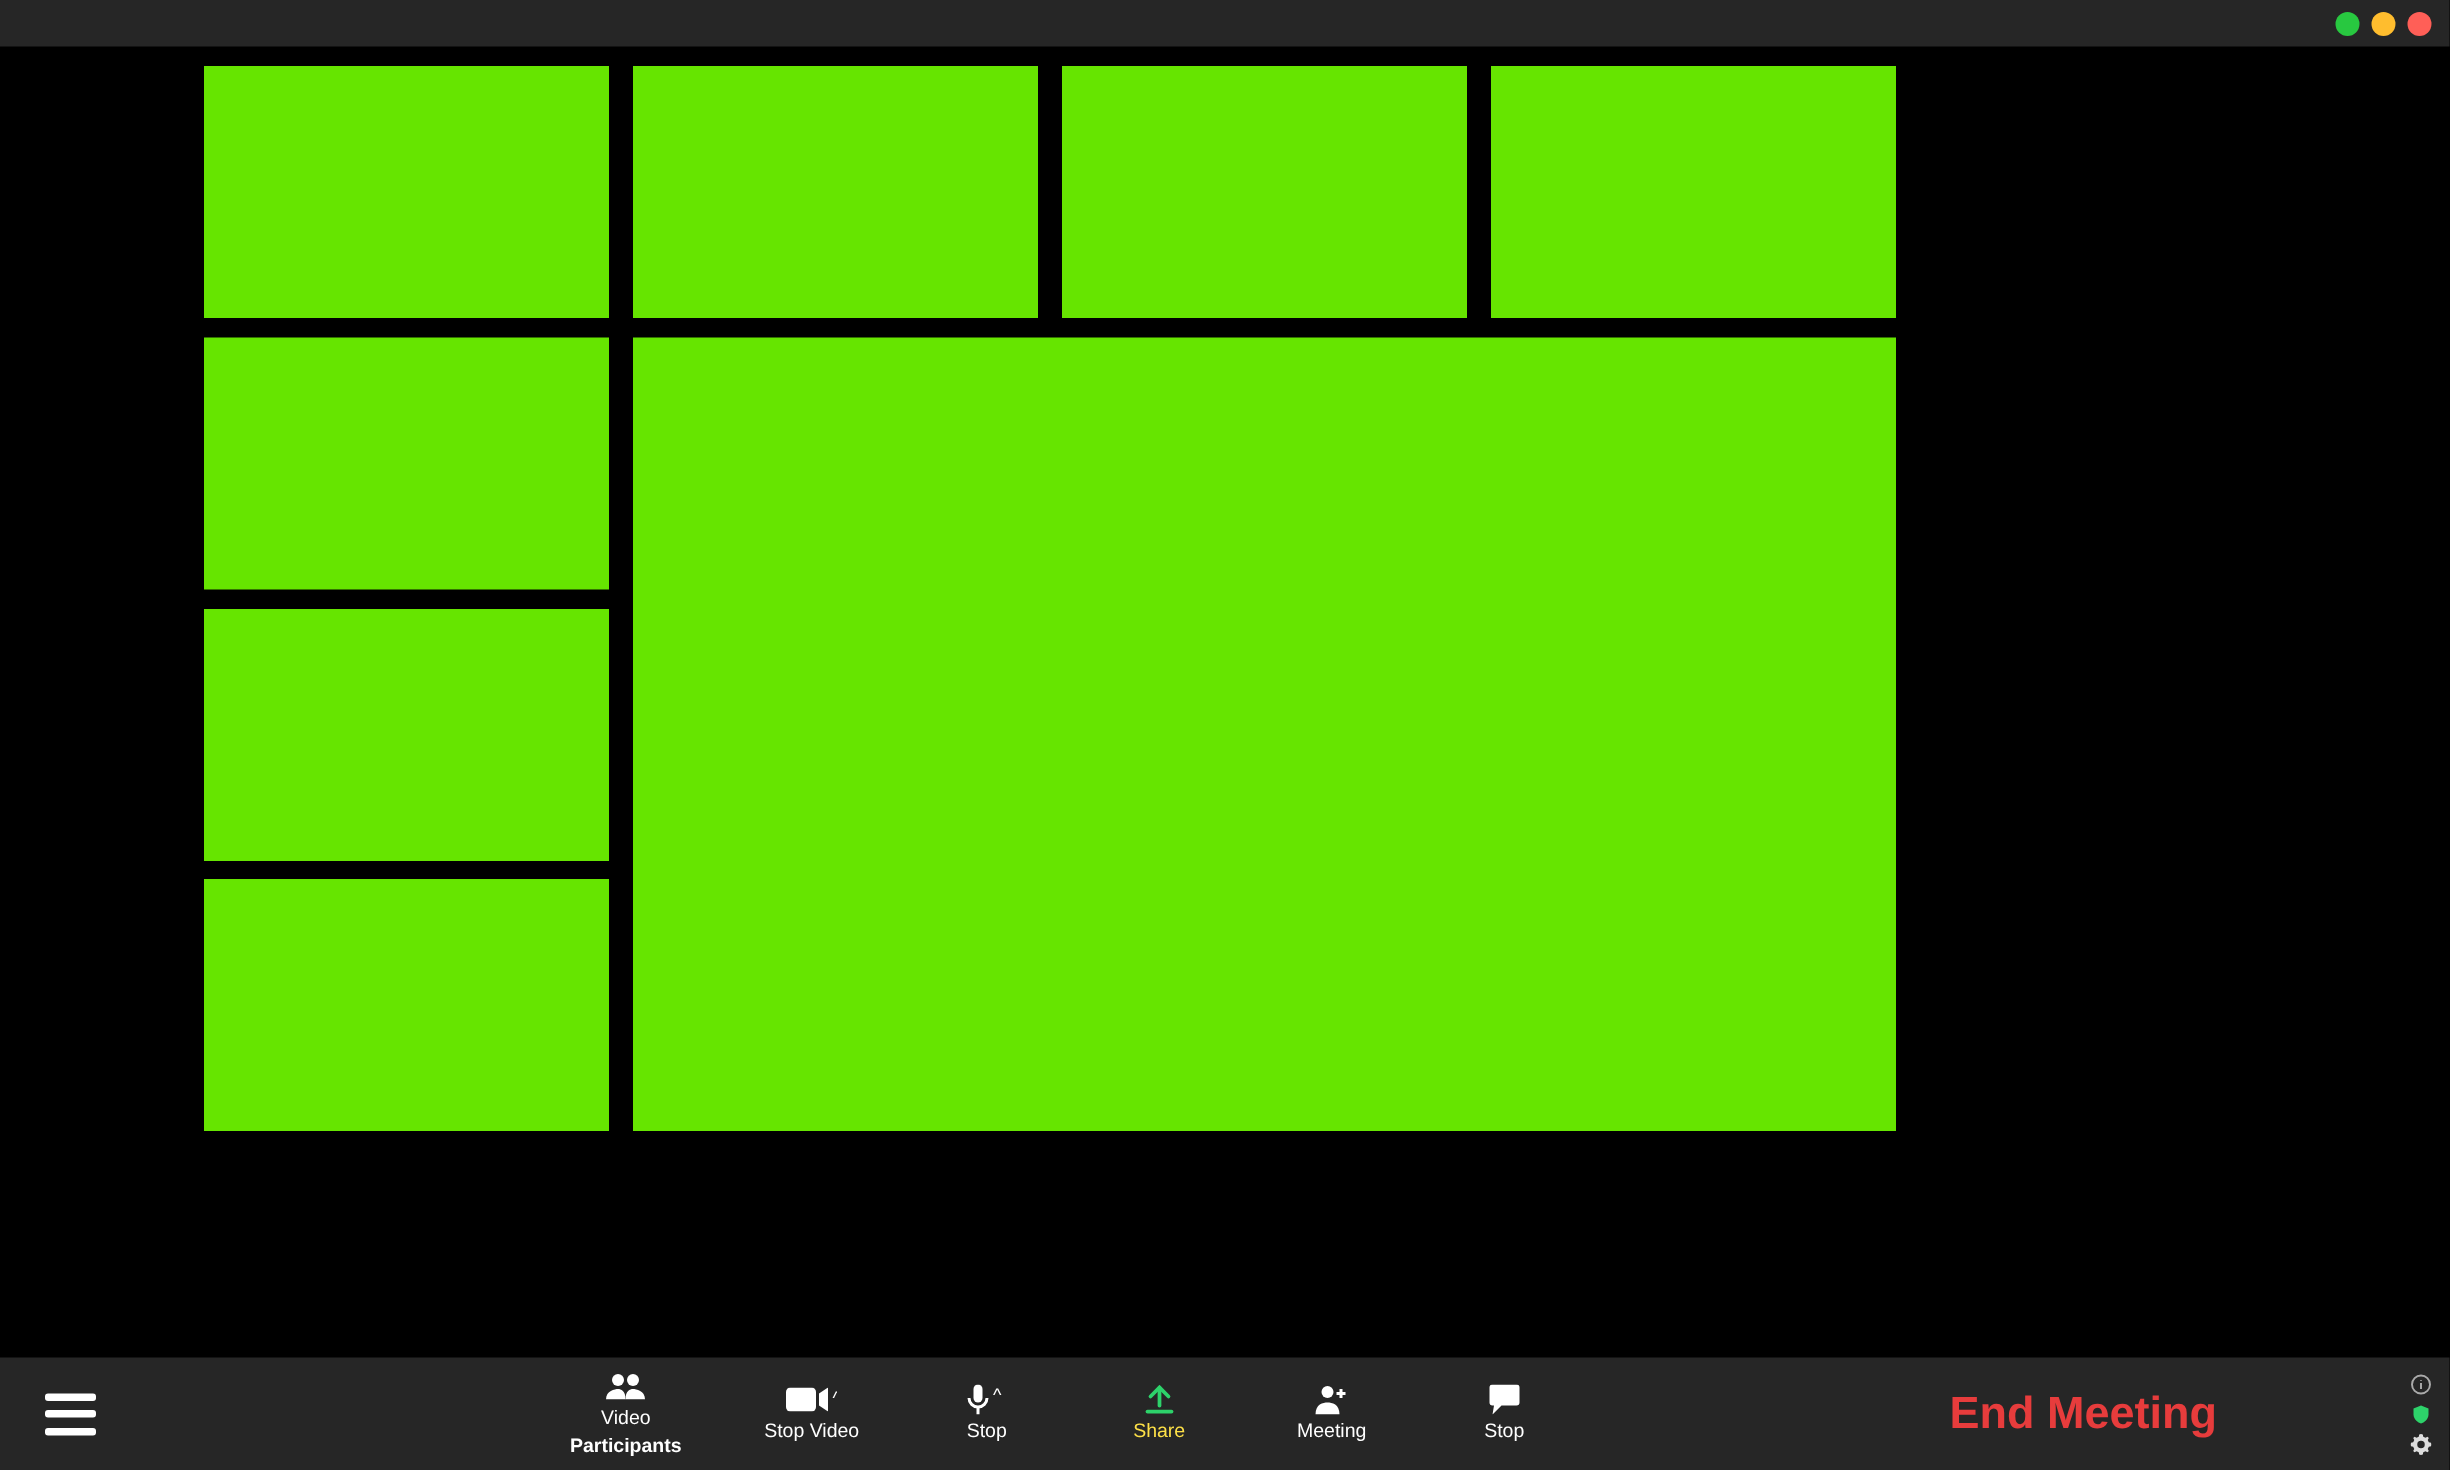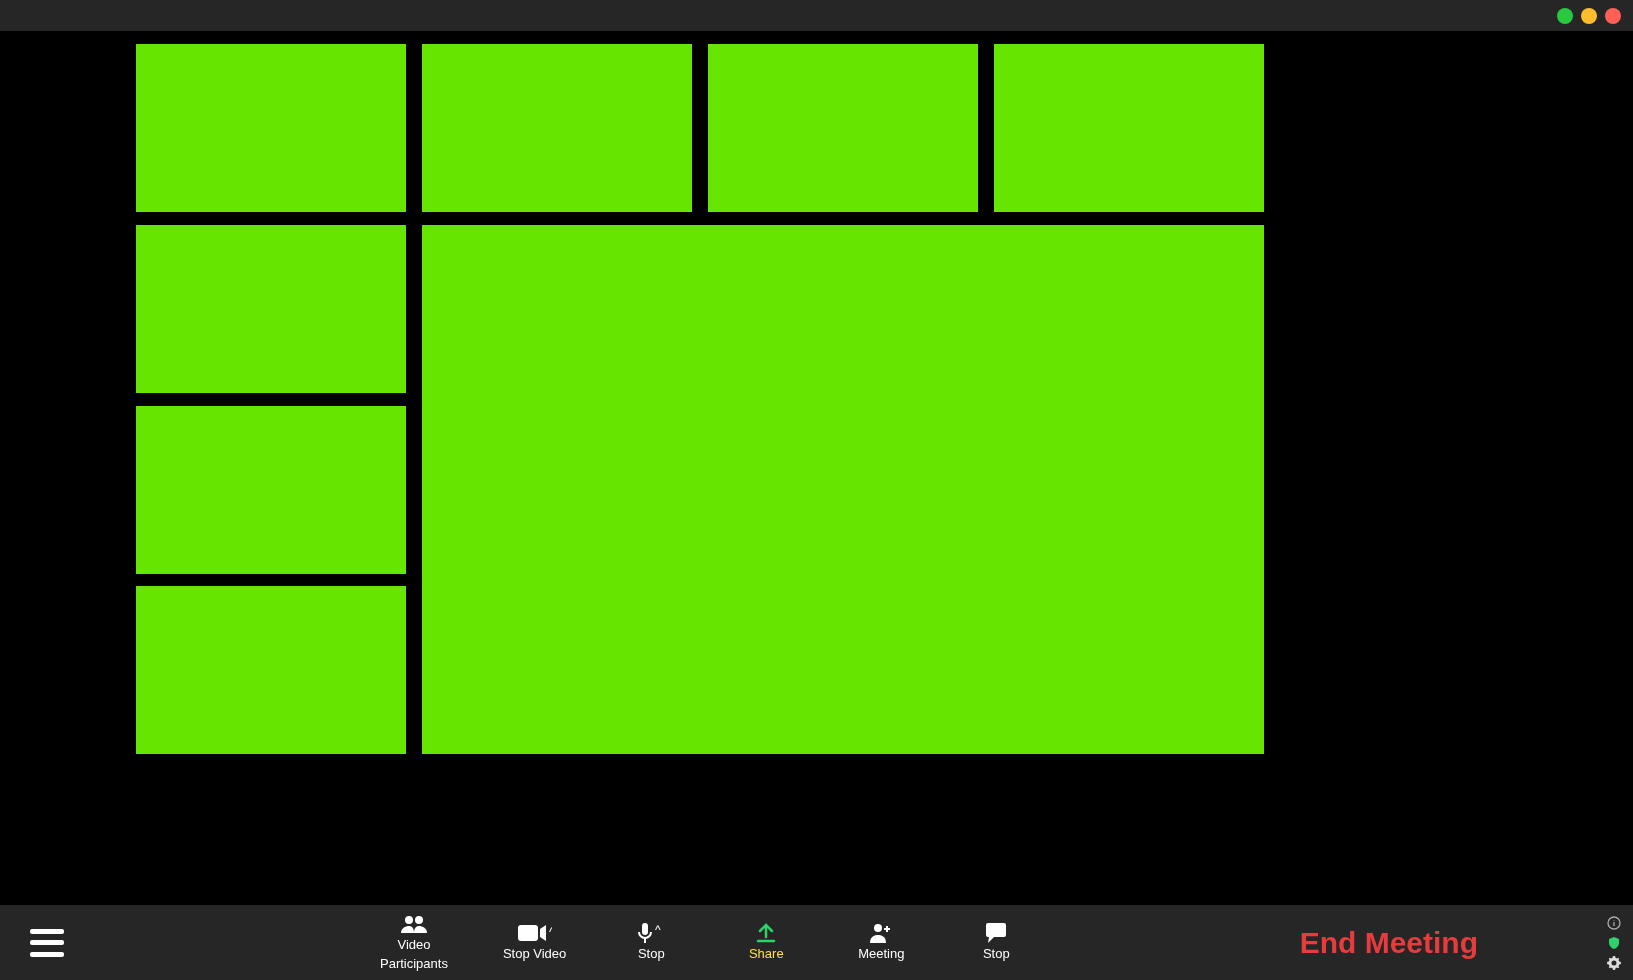--- a/index.html
+++ b/index.html
@@ -91,21 +91,21 @@
     cursor: pointer;
     gap: 4px;
     min-width: 60px;
   }
   .tool .icon-slot {
     height: 20px;
     display: flex; align-items: center; justify-content: center;
   }
   .tool .icon-slot svg { display: block; }
   .tool-label { line-height: 1.1; text-align: center; white-space: nowrap; }
-  .tool-sublabel { line-height: 1.1; text-align: center; white-space: nowrap; }
+  .tool-sublabel { line-height: 1.1; text-align: center; white-space: nowrap; font-weight: bold; }
   .tool-share { color: #fde047; }
 
   .end-meeting {
     position: absolute;
     right: 155px;
     top: 50%;
     transform: translateY(-50%);
     color: #e73c3c;
     font-size: 30px;
     cursor: pointer;

